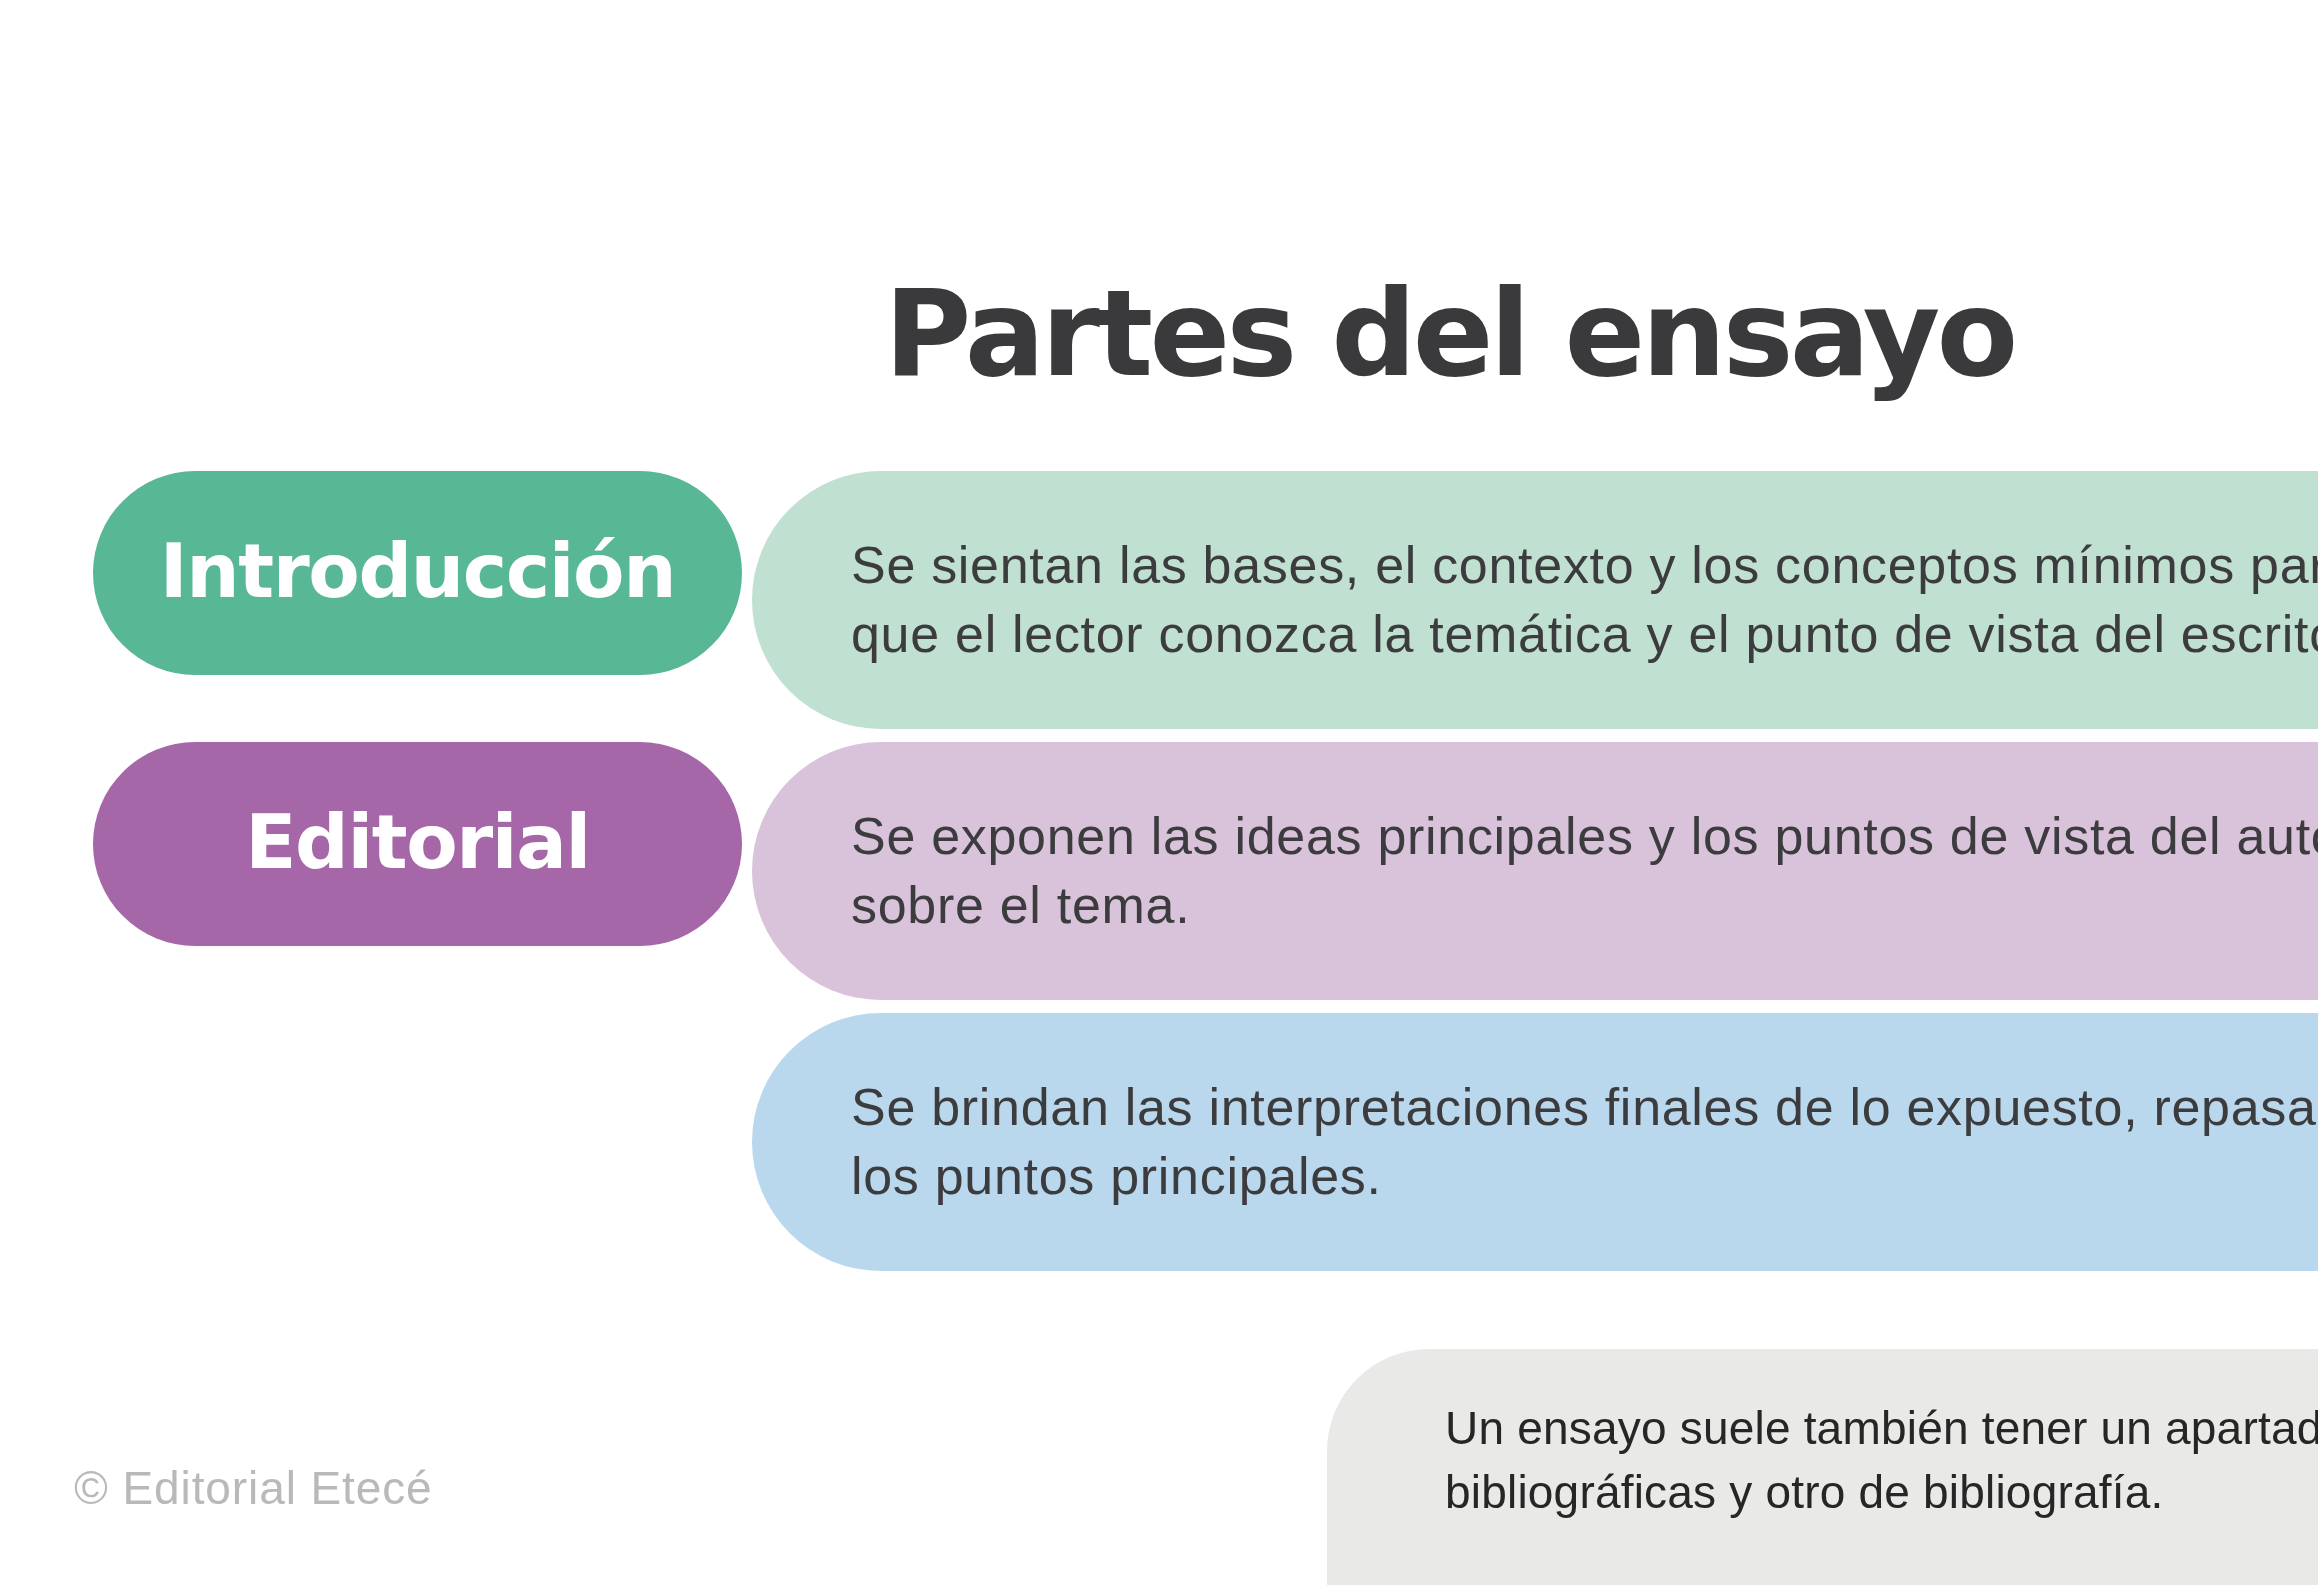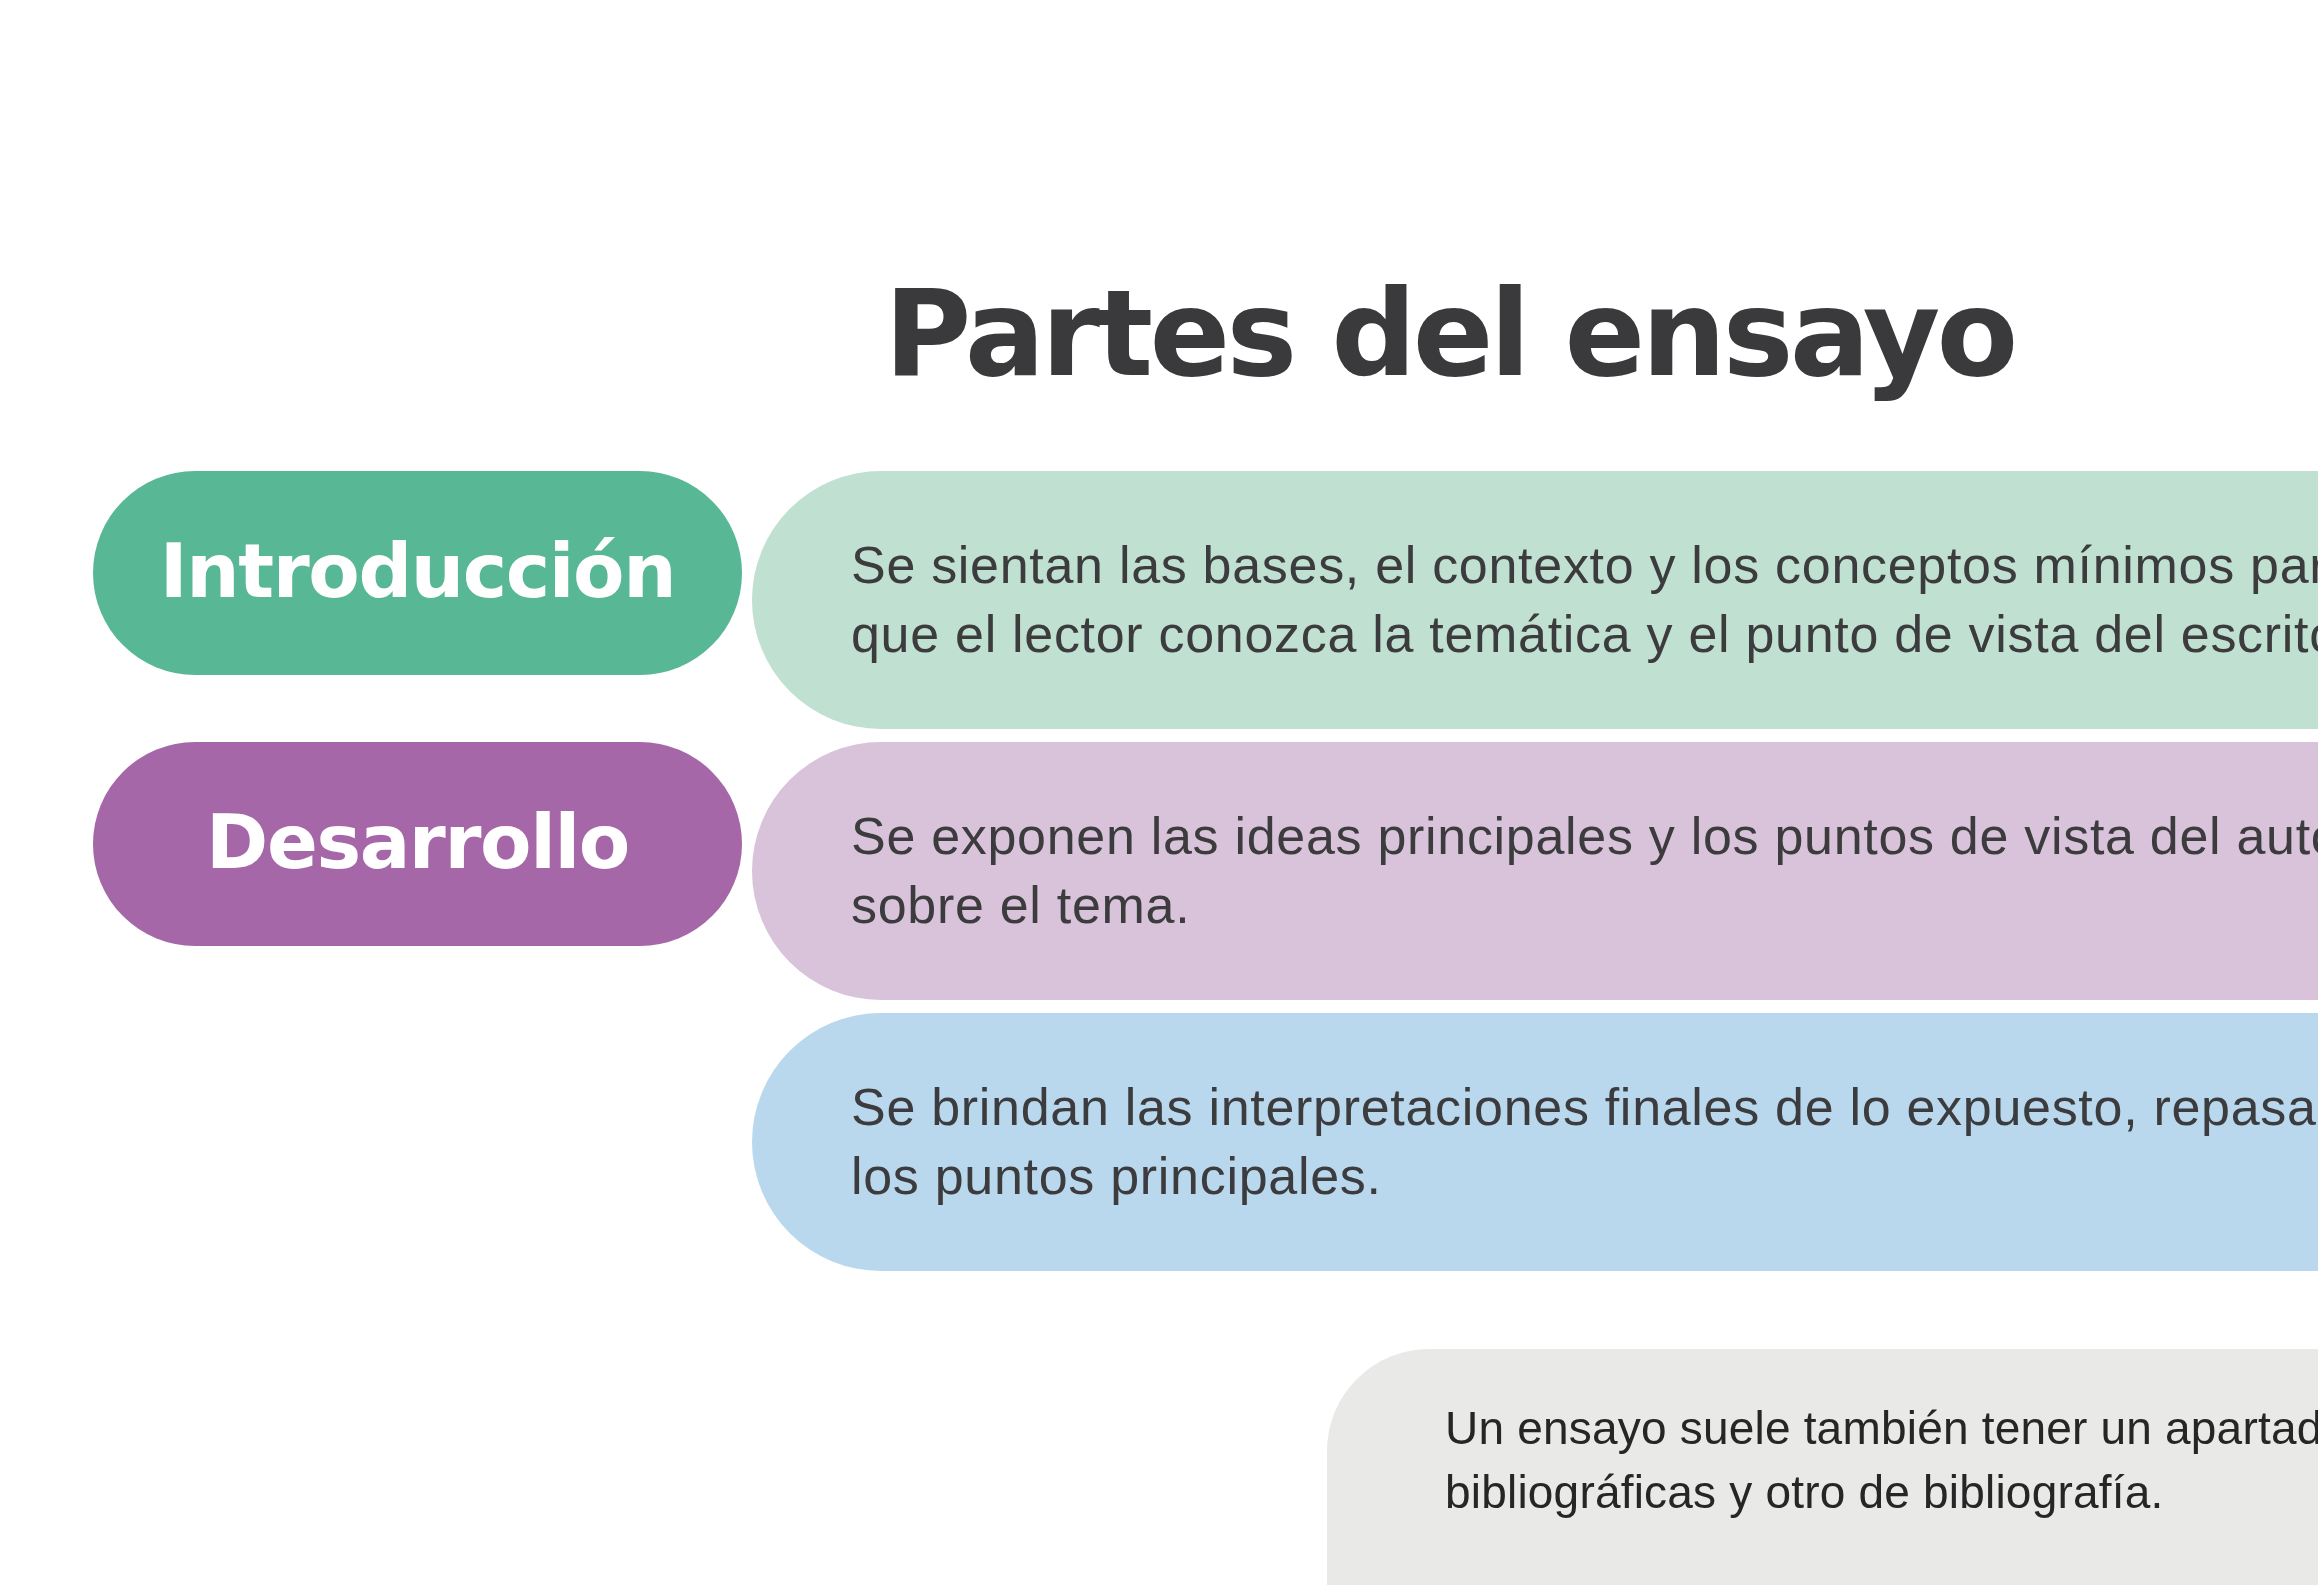--- a/index.html
+++ b/index.html
@@ -111,31 +111,32 @@
       <span class="pill-label">Introducción</span>
     </div>
   </div>
 
   <div class="row row-2" style="--pill: #a667a8; --panel: #d9c3da;">
     <div class="panel">
       <div class="panel-line" style="color: rgb(60, 60, 62);">Se exponen las ideas principales y los puntos de vista del autor</div>
       <div class="panel-line" style="color: rgb(60, 60, 62);">sobre el tema.</div>
     </div>
     <div class="pill">
-      <span class="pill-label">Desarrollo</span>
+      <span class="pill-label">Editorial</span>
     </div>
   </div>
 
   <div class="row row-3" style="--pill: #4c99d5; --panel: #b9d8ee;">
     <div class="panel">
       <div class="panel-line" style="color: rgb(60, 60, 62);">Se brindan las interpretaciones finales de lo expuesto, repasando</div>
       <div class="panel-line" style="color: rgb(60, 60, 62);">los puntos principales.</div>
     </div>
   </div>
 
   <div class="note-box" style="background: rgb(233, 233, 232);">
     <div class="note-line" style="color: rgb(38, 38, 38);">Un ensayo suele también tener un apartado de referencias</div>
     <div class="note-line" style="color: rgb(38, 38, 38);">bibliográficas y otro de bibliografía.</div>
   </div>
 
+  <div class="footer" style="color: rgb(185, 185, 185);">© Editorial Etecé</div>
 
 </div>
 
 
 </body></html>

